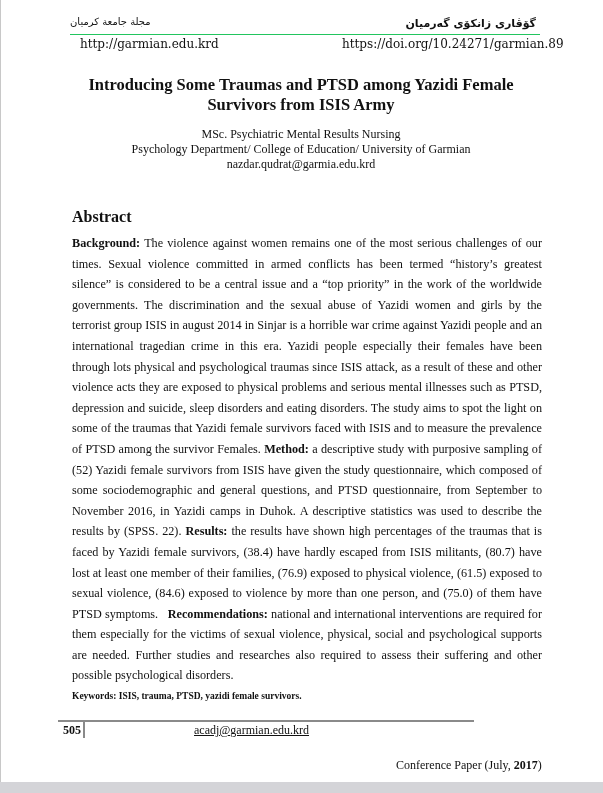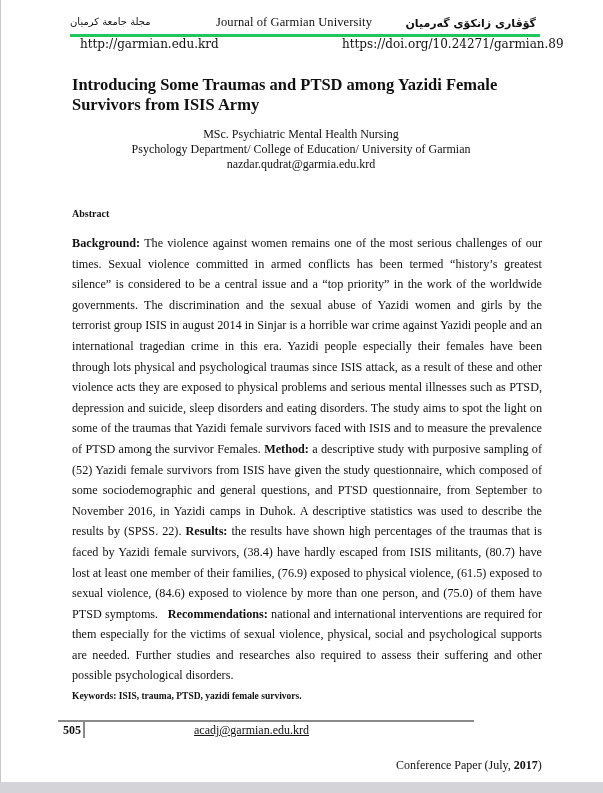--- a/index.html
+++ b/index.html
@@ -5,34 +5,34 @@
   html, body { margin:0; padding:0; }
   body {
     width:603px; height:793px; overflow:hidden; position:relative;
     background:#ffffff;
     font-family:"Liberation Serif", serif;
     color:#111;
   }
   .left-edge { position:absolute; left:0; top:0; width:1px; height:782px; background:#c8c8c8; }
   .bottom-band { position:absolute; left:0; top:782px; width:603px; height:11px; background:#d4d4d8; }
 
-  .header { position:absolute; left:70px; top:14px; width:470px; height:20px; border-bottom:3px solid #22c55e; }
+  .header { position:absolute; left:70px; top:14px; width:470px; height:20px; border-bottom:1px solid #22c55e; }
   .hdr-ar { position:absolute; left:0; top:2px; font-size:10px; font-family:"DejaVu Sans", sans-serif; direction:rtl; }
   .hdr-title { position:absolute; left:146px; top:1px; font-size:12.5px; letter-spacing:0.1px; }
   .hdr-ku { position:absolute; right:4px; top:3px; font-size:11px; font-weight:bold; font-family:"DejaVu Sans", sans-serif; direction:rtl; }
 
   .url-left { position:absolute; left:80px; top:37px; font-size:12px; font-family:"DejaVu Serif", serif; }
   .url-right { position:absolute; left:342px; top:37px; font-size:12px; font-family:"DejaVu Serif", serif; }
 
-  .title { position:absolute; left:72px; top:75px; width:458px; text-align:left; font-weight:bold; font-size:16.5px; line-height:20px; }
+  .title { position:absolute; left:72px; top:75px; width:458px; text-align:center; font-weight:bold; font-size:16.5px; line-height:20px; }
 
   .authors { position:absolute; left:72px; top:127px; width:458px; text-align:center; font-size:12px; line-height:15px; }
   .authors .name { font-weight:bold; }
 
-  .abs-h { position:absolute; left:72px; top:208px; font-size:10px; font-weight:bold; }
+  .abs-h { position:absolute; left:72px; top:208px; font-size:16px; font-weight:bold; }
 
   .abstract {
     position:absolute; left:72px; top:233px; width:470px;
     font-size:12.2px; line-height:20.6px; text-align:justify;
   }
   .abstract b { font-weight:bold; }
 
   .keywords { position:absolute; left:72px; top:691px; font-size:9.5px; font-weight:bold; }
 
   .footer-rule { position:absolute; left:58px; top:720px; width:416px; height:2px; background:#8a8a8a; }
@@ -42,34 +42,33 @@
   .footer-conf { position:absolute; left:396px; top:723px; font-size:12px;margin-top:35px; }
   .footer-conf b { font-weight:bold; }
 </style>
 </head>
 <body>
 
 <div class="left-edge"></div>
 
 <div class="header">
   <span class="hdr-ar">مجلة جامعة كرميان</span>
-  <span class="hdr-title">Journal of Garmian University</span>
   <span class="hdr-ku">گۆڤاری زانكۆی گەرمیان</span>
 </div>
 
 <a class="url-left">http://garmian.edu.krd</a>
 <a class="url-right">https://doi.org/10.24271/garmian.89</a>
 
 <div class="title">
   <div>Introducing Some Traumas and PTSD among Yazidi Female</div>
   <div>Survivors from ISIS Army</div>
 </div>
 
 <div class="authors">
-  <div>MSc. Psychiatric Mental Health Nursing</div>
+  <div>MSc. Psychiatric Mental Results Nursing</div>
   <div>Psychology Department/ College of Education/ University of Garmian</div>
   <div>nazdar.qudrat@garmia.edu.krd</div>
 </div>
 
 <div class="abs-h">Abstract</div>
 
 <div class="abstract"><b>Background:</b><span> The violence against women remains one of the most serious challenges of our times. Sexual violence committed in armed conflicts has been termed “history’s greatest silence” is considered to be a central issue and a “top priority” in the work of the worldwide governments. The discrimination and the sexual abuse of Yazidi women and girls by the terrorist group ISIS in august 2014 in Sinjar is a horrible war crime against Yazidi people and an international tragedian crime in this era. Yazidi people especially their females have been through lots physical and psychological traumas since ISIS attack, as a result of these and other violence acts they are exposed to physical problems and serious mental illnesses such as PTSD, depression and suicide, sleep disorders and eating disorders. The study aims to spot the light on some of the traumas that Yazidi female survivors faced with ISIS and to measure the prevalence of PTSD among the survivor Females. </span><b>Method:</b><span> a descriptive study with purposive sampling of (52) Yazidi female survivors from ISIS have given the study questionnaire, which composed of some sociodemographic and general questions, and PTSD questionnaire, from September to November 2016, in Yazidi camps in Duhok. A descriptive statistics was used to describe the results by (SPSS. 22). </span><b>Results:</b><span style="white-space:pre-wrap"> the results have shown high percentages of the traumas that is faced by Yazidi female survivors, (38.4) have hardly escaped from ISIS militants, (80.7) have lost at least one member of their families, (76.9) exposed to physical violence, (61.5) exposed to sexual violence, (84.6) exposed to violence by more than one person, and (75.0) of them have PTSD symptoms.   </span><b>Recommendations:</b><span> national and international interventions are required for them especially for the victims of sexual violence, physical, social and psychological supports are needed. Further studies and researches also required to assess their suffering and other possible psychological disorders.</span></div>
 
 <div class="keywords">Keywords: ISIS, trauma, PTSD, yazidi female survivors.</div>
 

